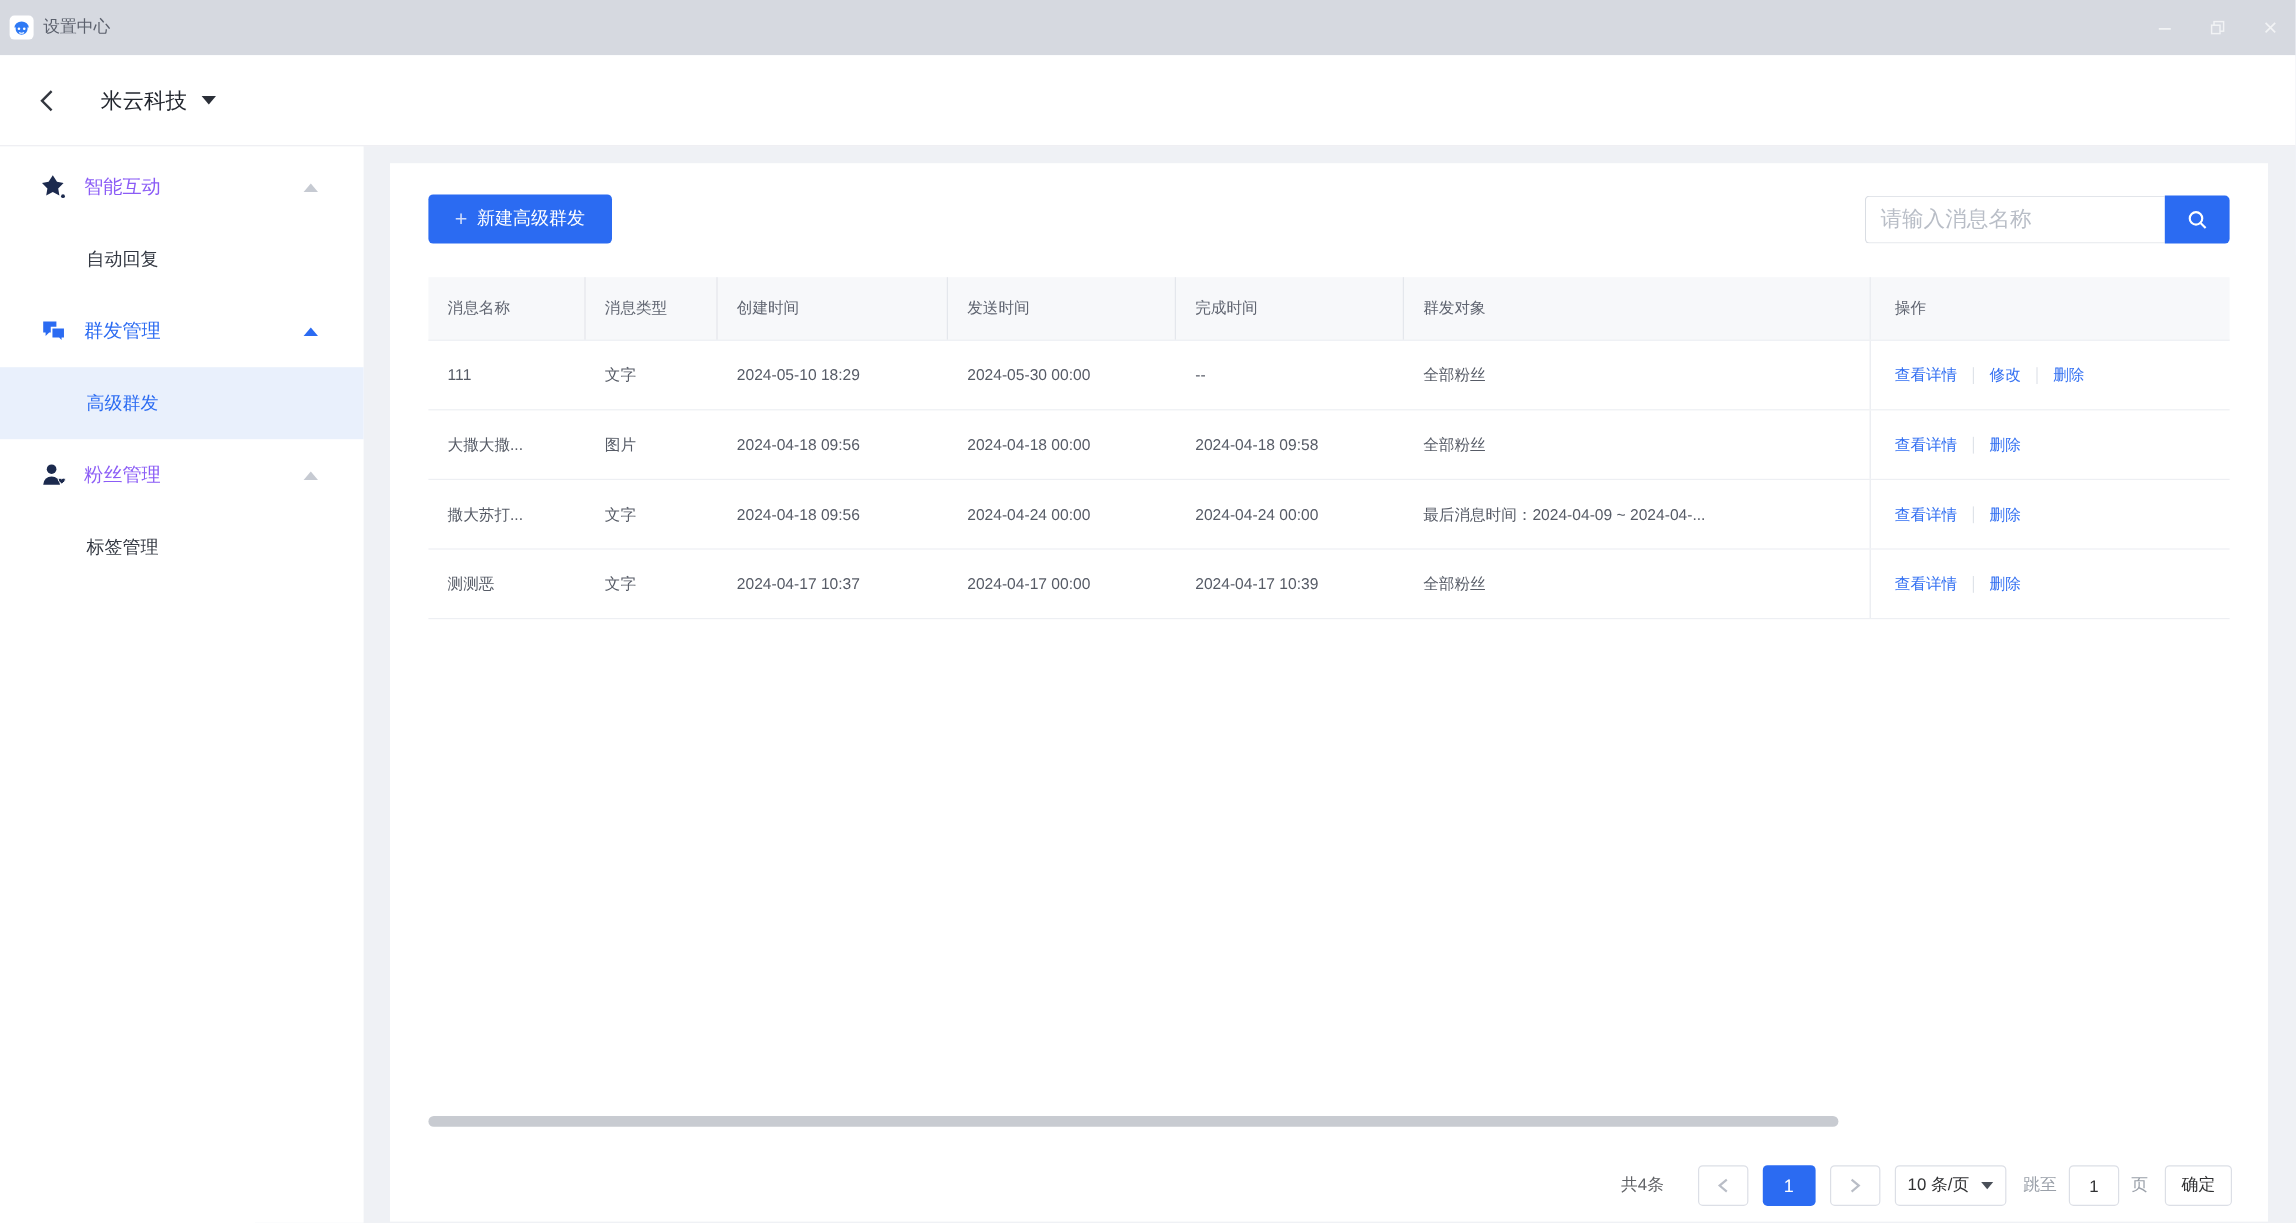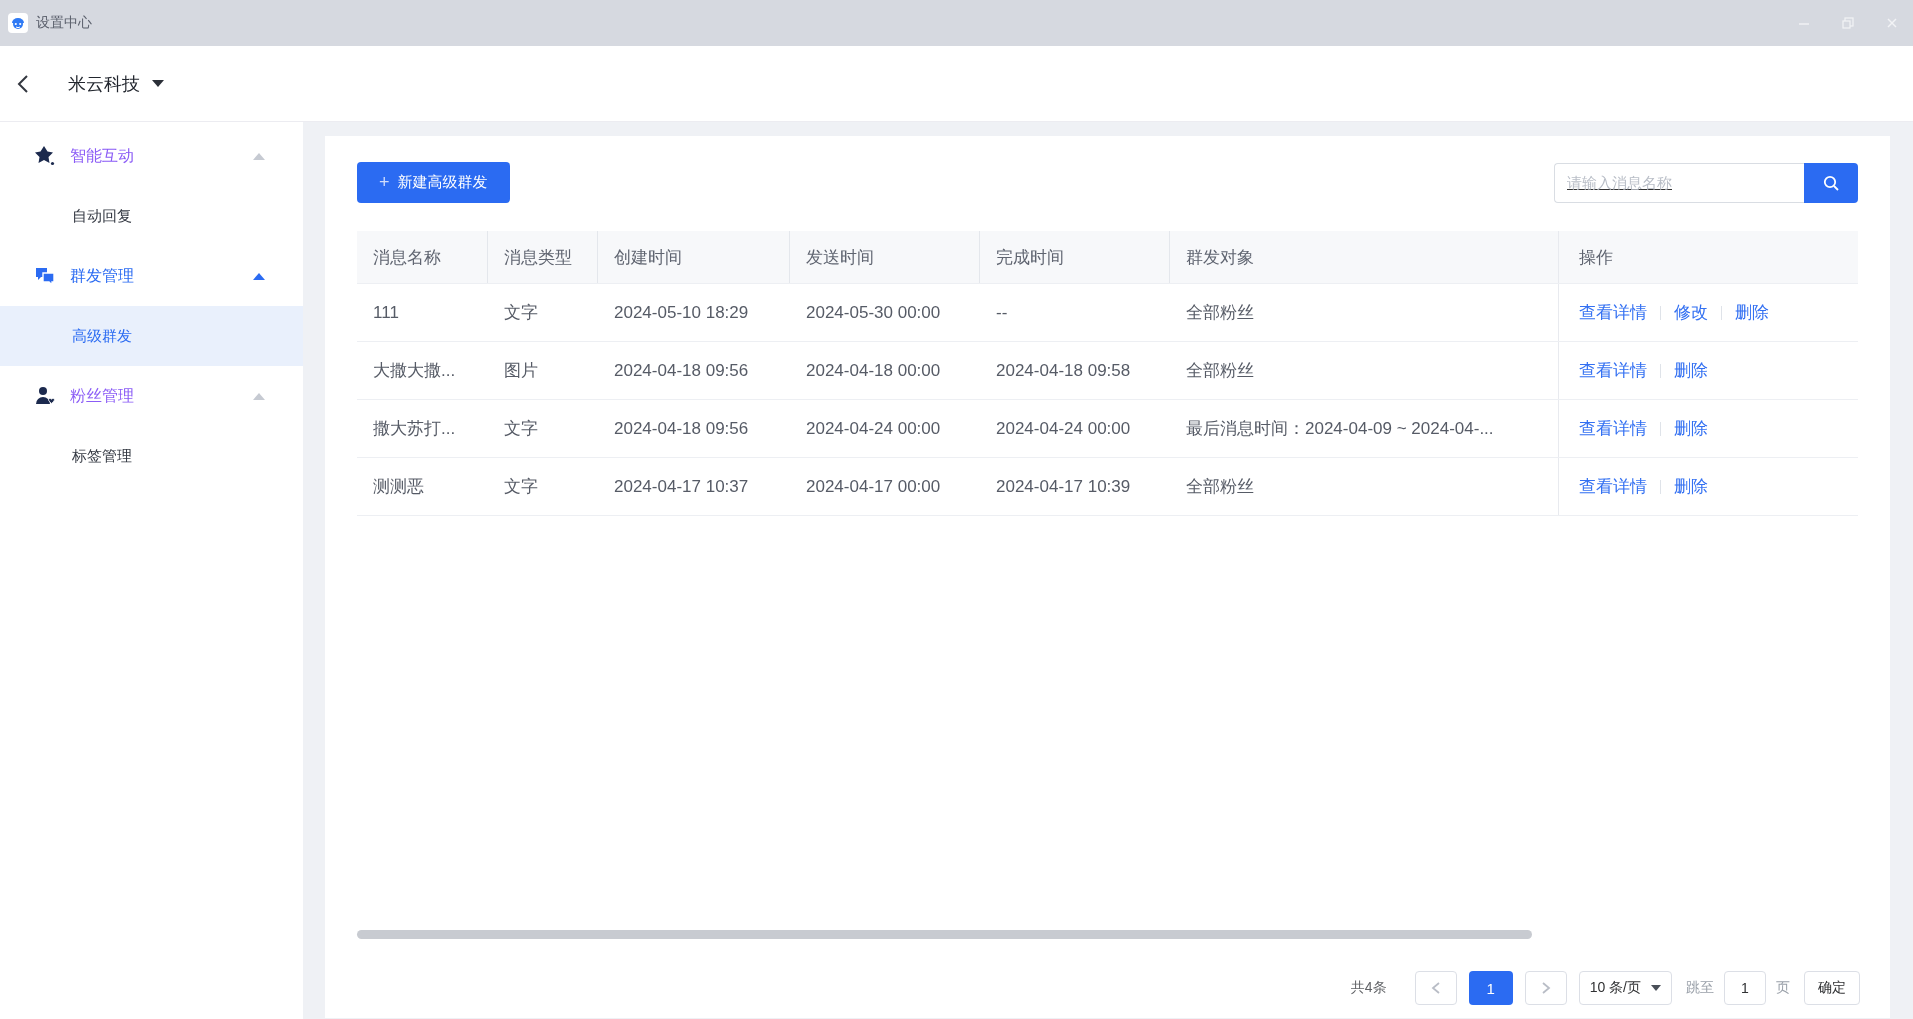--- a/index.html
+++ b/index.html
@@ -9,21 +9,21 @@
   
   .titlebar { height:46px; background:#d6d9e0; display:flex; align-items:center; padding:0 8px; }
   .app-logo { width:20px; height:20px; background:#fff; border-radius:4px; display:flex;
     align-items:center; justify-content:center; margin-right:8px; }
   .titlebar-title { font-size:14px; color:#5b606c; }
   .win-controls { margin-left:auto; display:flex; align-items:center; gap:30px; padding-right:6px; }
   .win-btn { color:#f2f3f5; font-size:13px; line-height:1; cursor:default; display:flex; align-items:center; }
 
   
   .page-header { height:76px; background:#fff; display:flex; align-items:center;
-    padding-left:10px; border-bottom:1px solid #ececf1; }
+    padding-left:26px; border-bottom:1px solid #ececf1; }
   .back-btn { width:26px; height:26px; display:flex; align-items:center; justify-content:center; cursor:pointer; }
   .company-name { font-size:18px; color:#22262e; margin-left:32px; }
   .caret-down { width:0; height:0; border-left:6px solid transparent; border-right:6px solid transparent;
     border-top:7px solid #2b2f38; margin-left:12px; }
 
   
   .main { display:flex; height:912px; background:#eff1f5; }
 
   
   .sidebar { width:303px; background:#fff; flex-shrink:0; padding-top:4px; }
@@ -40,28 +40,28 @@
   
   .card { flex:1; margin:14px 23px 16px 22px; background:#fff; position:relative; padding:0 32px; }
 
   .toolbar { padding-top:26px; display:flex; justify-content:space-between; align-items:center; }
   .btn-new { height:41px; padding:0 22px; background:#2b6bf2; color:#fff; border:none; border-radius:4px;
     font-size:15px; display:flex; align-items:center; gap:8px; cursor:pointer;
     font-family:"Liberation Sans","DejaVu Sans",sans-serif; }
   .btn-new .plus { font-size:18px; color:#cfdcfb; }
   .search-wrap { display:flex; }
   .search-input { width:250px; height:40px; border:1px solid #d9dde3; border-right:none;
-    border-radius:4px 0 0 4px; padding:0 12px; font-size:15px; color:#333; outline:none;
-    font-family:"Liberation Sans","DejaVu Sans",sans-serif;text-decoration:underline; }
+    border-radius:4px 0 0 4px; padding:0 12px; font-size:18px; color:#333; outline:none;
+    font-family:"Liberation Sans","DejaVu Sans",sans-serif; }
   .search-input::placeholder { color:#b9bec7; }
   .search-btn { width:54px; height:40px; background:#2b6bf2; border:none; border-radius:0 4px 4px 0;
     display:flex; align-items:center; justify-content:center; cursor:pointer; }
 
   
-  .table { margin-top:28px; font-size:17px; }
+  .table { margin-top:28px; font-size:13px; }
   .trow { display:flex; align-items:center; height:58px; border-bottom:1px solid #edeff3; color:#565b66; }
   .trow.thead { height:53px; background:#f7f8fa; color:#5f6470; border-bottom:1px solid #edeff3; }
   .cell { padding-left:16px; white-space:nowrap; overflow:hidden; }
   .c-name { width:131px; } .c-type { width:110px; } .c-created { width:192px; }
   .c-sent { width:190px; } .c-done { width:190px; } .c-target { flex:1; }
   .c-actions { width:300px; border-left:1px solid #e8eaef; align-self:stretch;
     display:flex; align-items:center; padding-left:20px; }
   .thead .c-name,.thead .c-type,.thead .c-created,.thead .c-sent,.thead .c-done {
     border-right:1px solid #e4e7ec; align-self:stretch; display:flex; align-items:center; }
   .act-link { color:#3370f2; cursor:pointer; text-decoration:none; }

